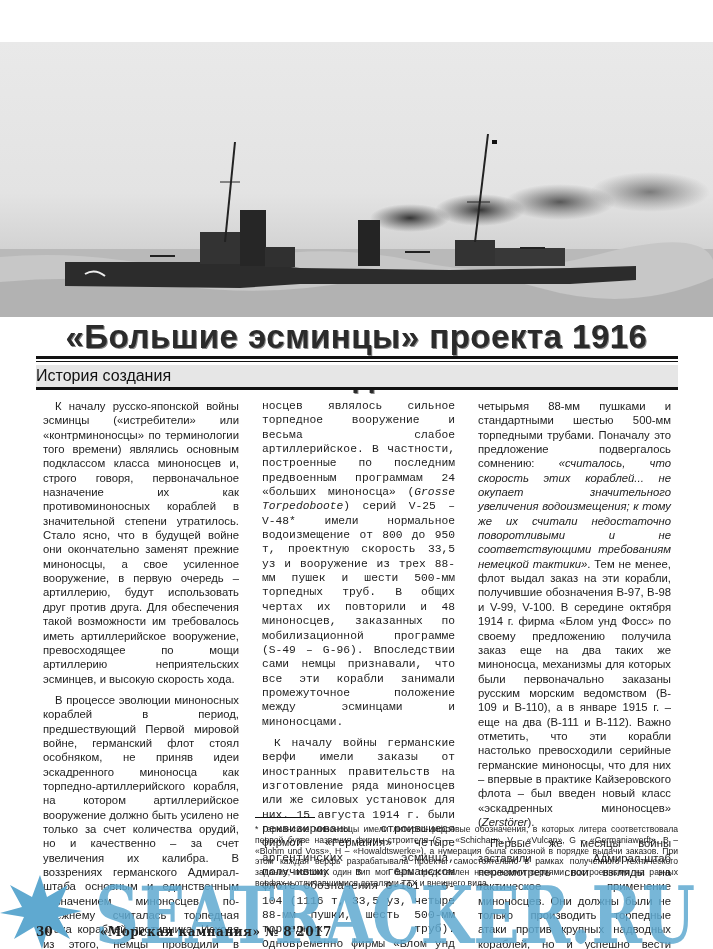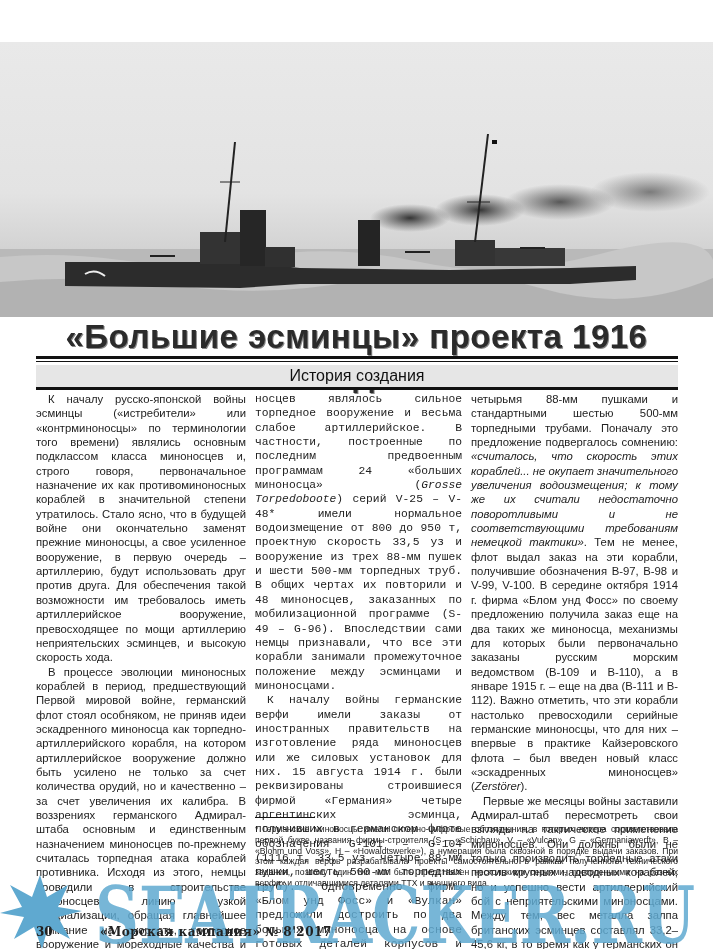--- a/index.html
+++ b/index.html
@@ -3,23 +3,23 @@
 <meta charset="utf-8">
 <style>
   html,body{margin:0;padding:0;background:#fff;}
   body{width:713px;height:949px;position:relative;overflow:hidden;font-family:"Liberation Sans",sans-serif;color:#1a1a1a;}
   .photo{position:absolute;left:0;top:42px;width:713px;height:275px;overflow:hidden;
     background:linear-gradient(#e9e9e9 0%,#e3e3e3 55%,#cfcfcf 80%,#bdbdbd 100%);}
   .photo svg{position:absolute;left:0;top:0;width:713px;height:275px;}
   .title{position:absolute;left:30px;top:318px;width:653px;text-align:center;font-weight:bold;font-size:33px;letter-spacing:0.5px;color:#2b2b2b;text-shadow:1px 1px 0 #888;}
   .rule1{position:absolute;left:36px;top:356px;width:642px;height:3px;background:#111;}
   .rule2{position:absolute;left:36px;top:361px;width:642px;height:1px;background:#111;}
-  .section{position:absolute;left:36px;top:365px;width:642px;height:22px;background:#e6e6e6;border-bottom:3px solid #111;text-align:center;font-size:16px;line-height:22px;color:#111;}
+  .section{position:absolute;left:36px;top:365px;width:642px;height:22px;background:#e6e6e6;border-bottom:3px solid #111;text-align:left;font-size:16px;line-height:22px;color:#111;}
   .col{position:absolute;top:392px;font-size:11.3px;line-height:14.35px;text-align:justify;color:#222;}
-  .col p{margin:0;text-indent:12px;}
+  .col p{margin:7px;text-indent:12px;}
   .c1{left:36px;width:210px;}
   .c2{left:255px;width:207px;font-family:Liberation Mono, monospace;}
   .c3{left:471px;width:207px;}
   .fn-rule{position:absolute;left:255px;top:817px;width:60px;height:1px;background:#111;}
   .footnote{position:absolute;left:255px;top:824px;width:423px;font-size:8.6px;line-height:10.8px;text-align:justify;color:#222;}
   .wm{position:absolute;left:0;top:855px;width:713px;height:94px;pointer-events:none;}
   .folio{position:absolute;top:925px;font-family:"DejaVu Serif",serif;font-weight:bold;font-size:12px;color:#222;}
   .pnum{left:36px;}
   .pmag{left:100px;letter-spacing:0.5px;}
 </style>

